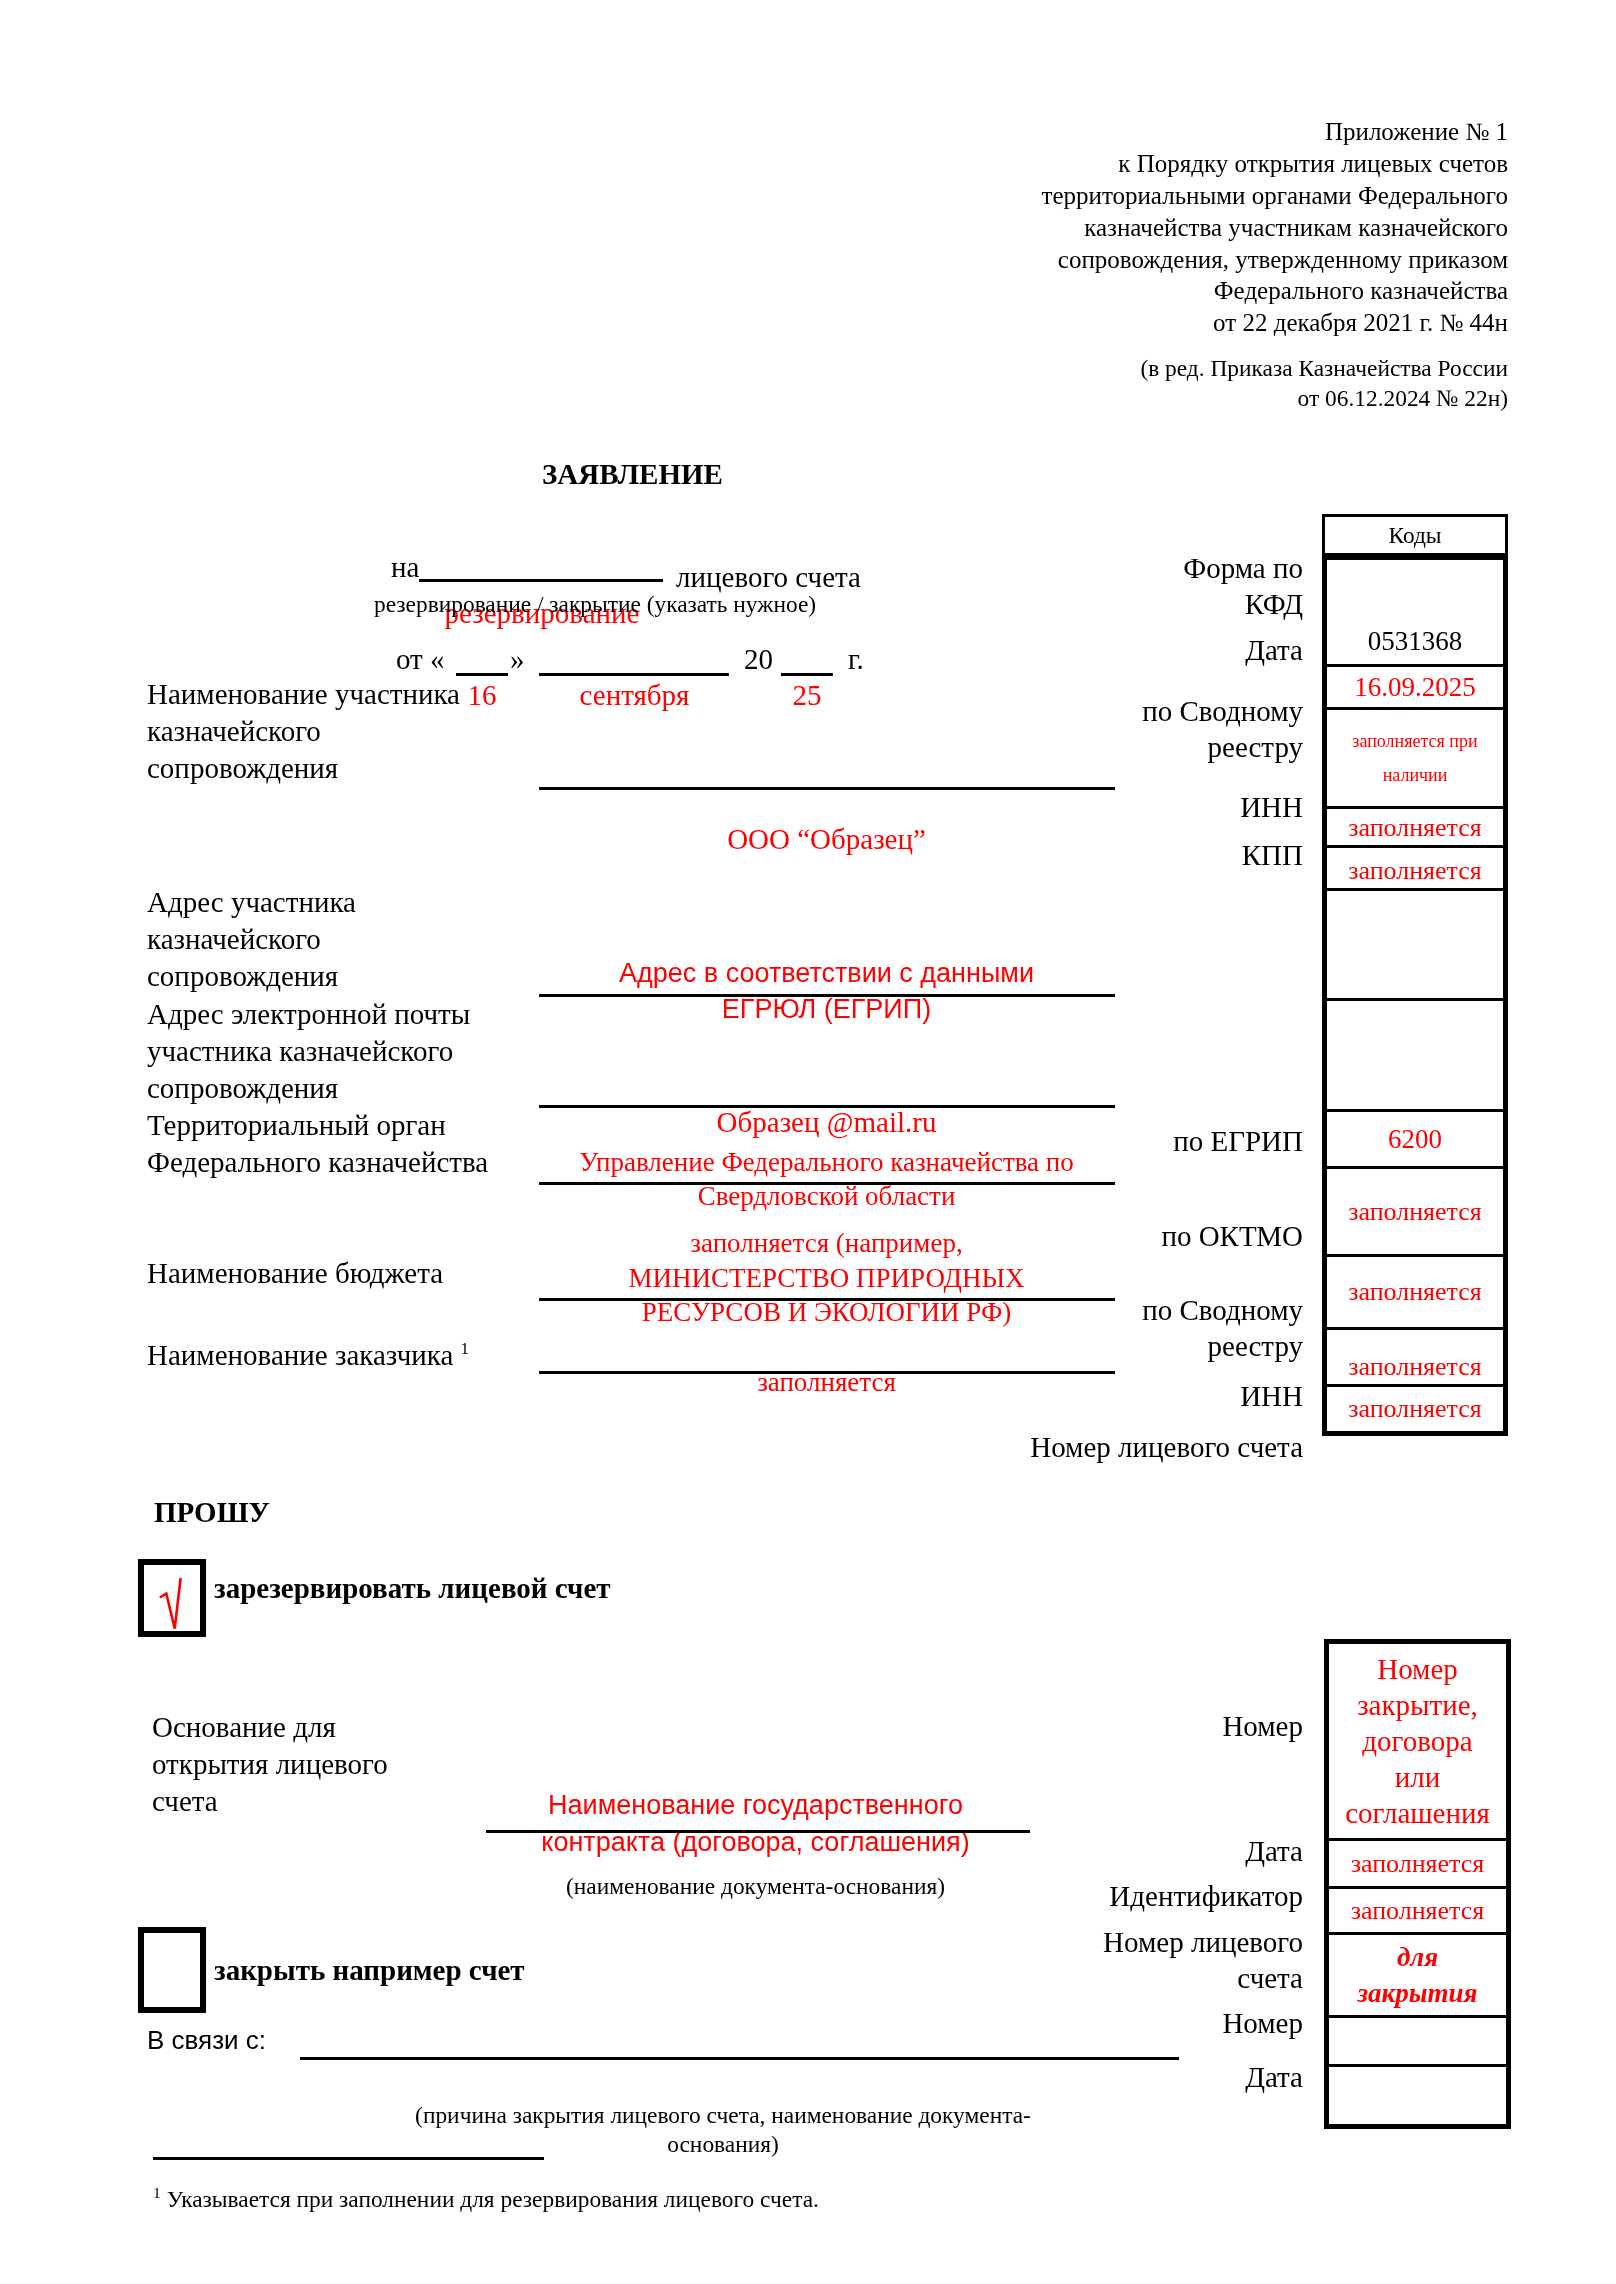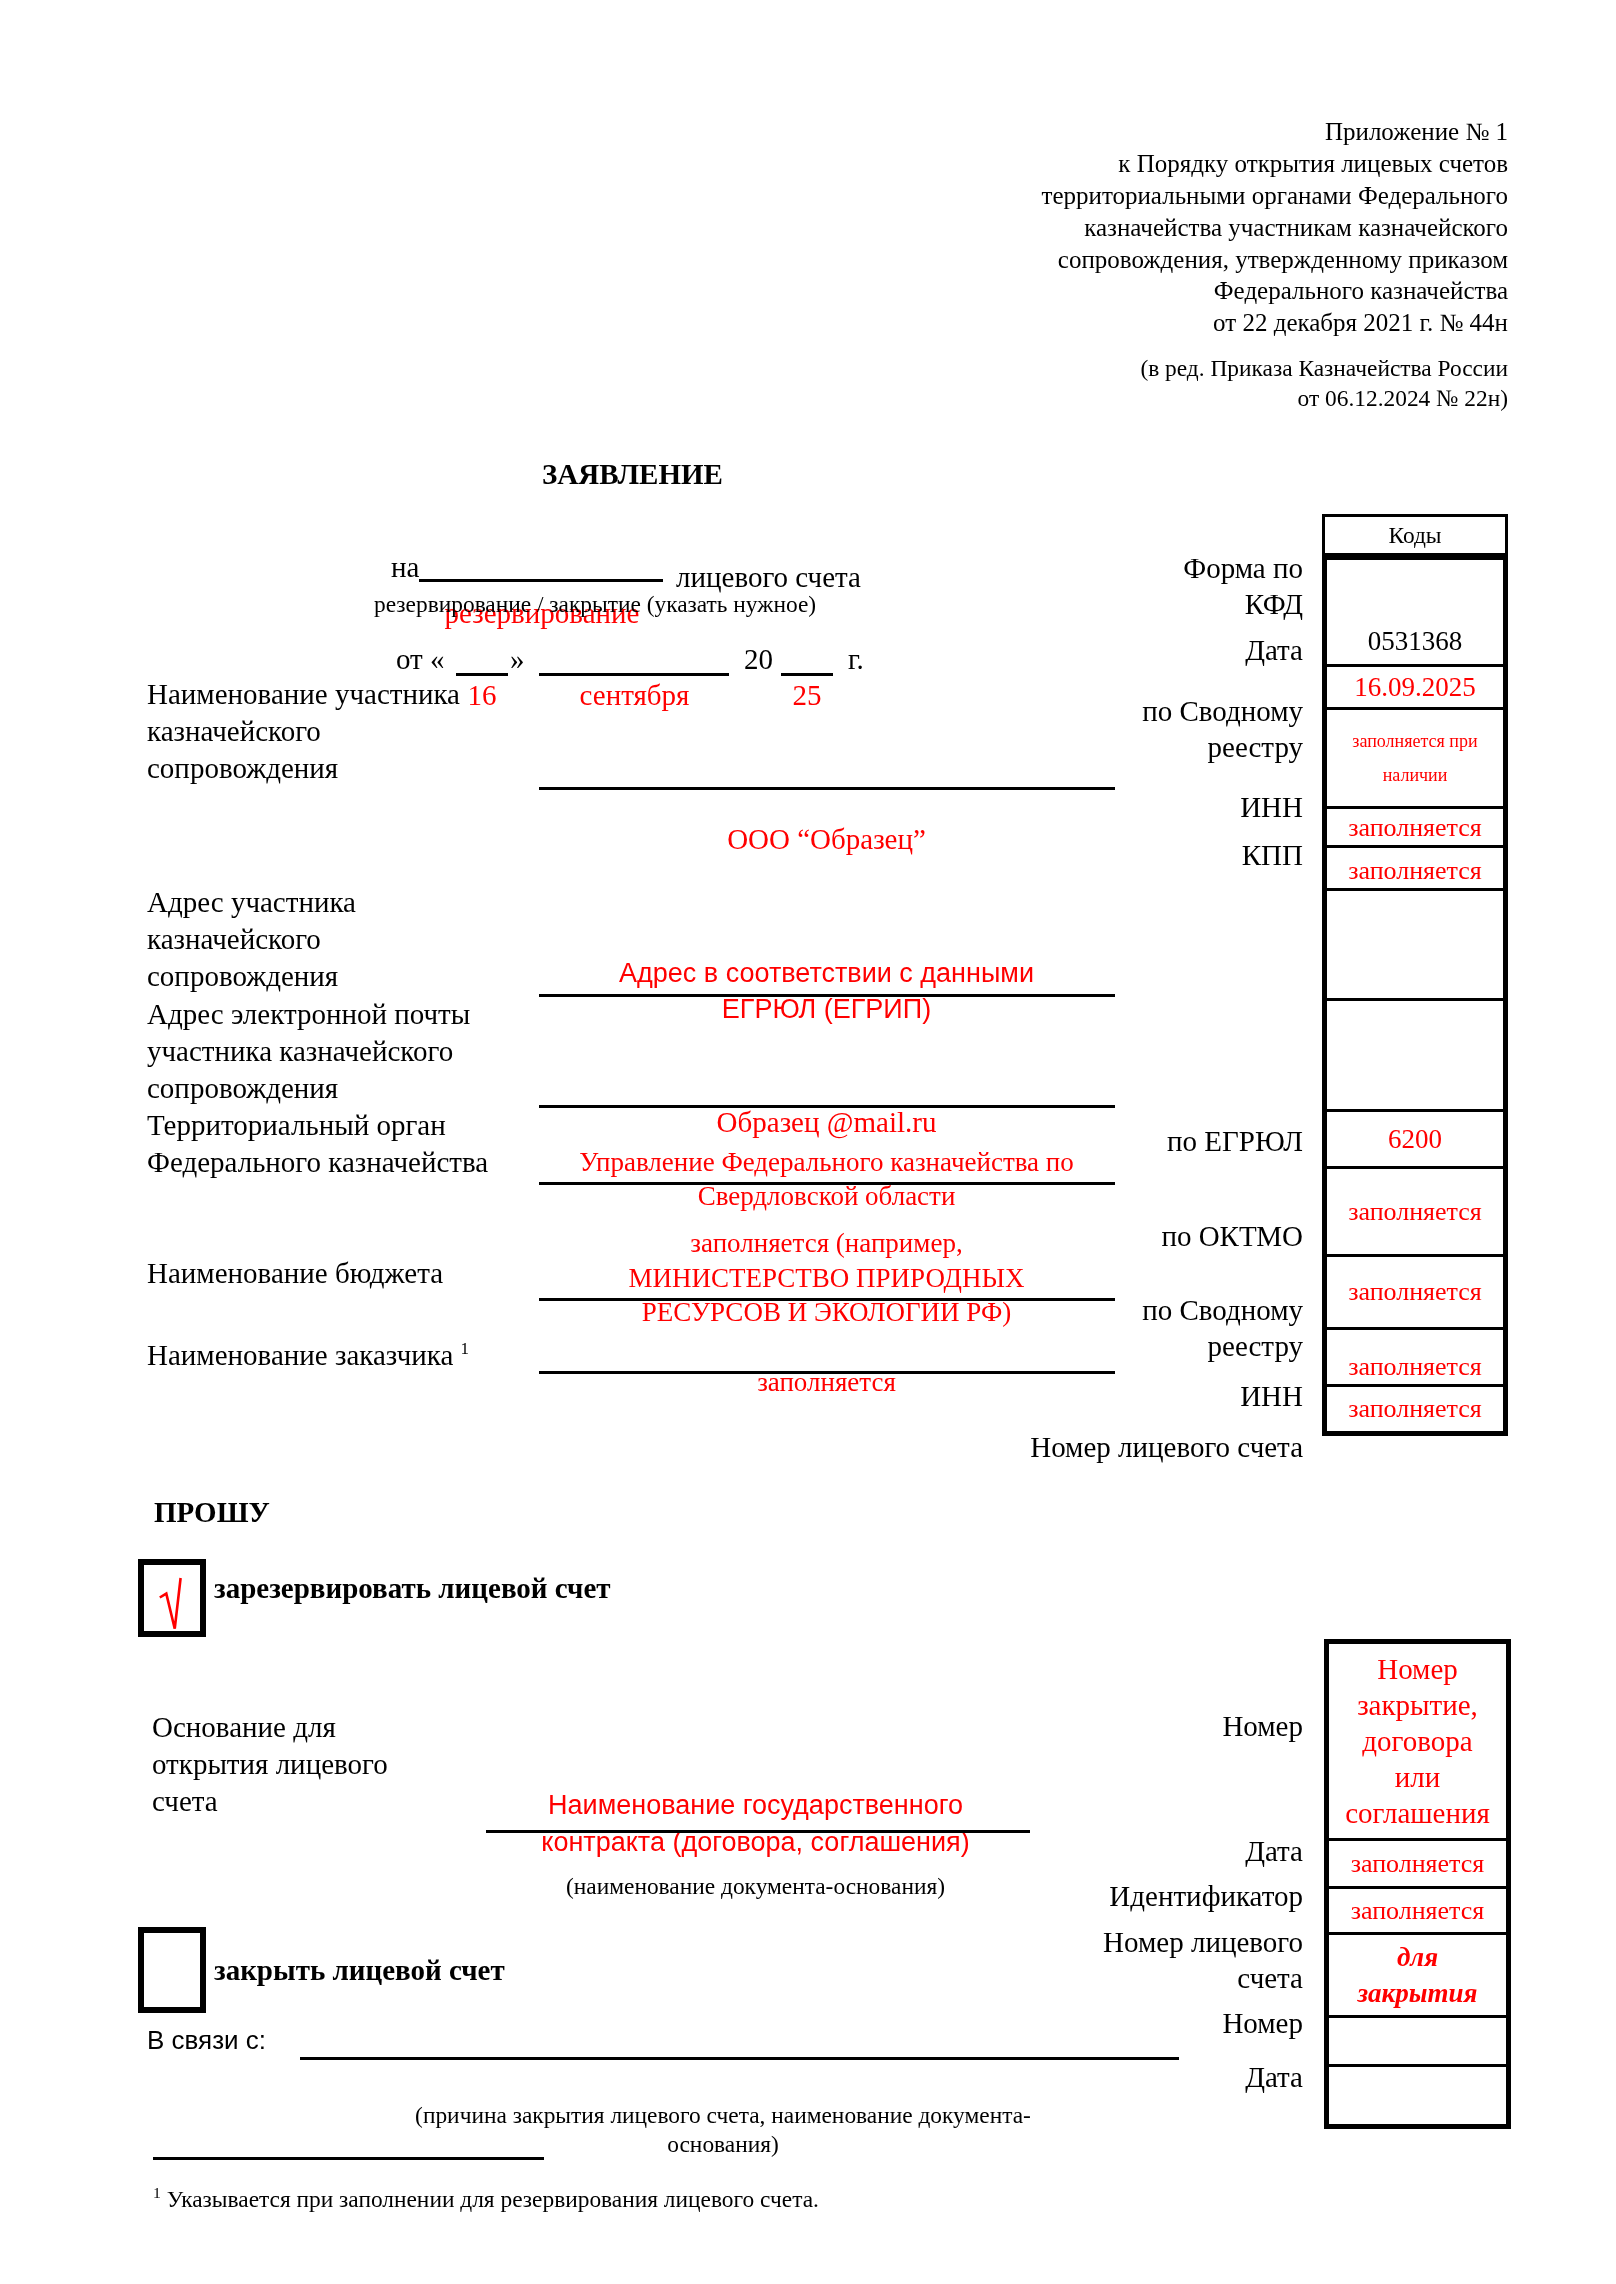--- a/index.html
+++ b/index.html
@@ -101,21 +101,21 @@
     <div>Форма по</div>
     <div>КФД</div>
   </div>
   <div class="lbl" style="right:314px;top:632px">Дата</div>
   <div class="lbl" style="right:314px;top:693px;line-height:36px">
     <div>по Сводному</div>
     <div>реестру</div>
   </div>
   <div class="lbl" style="right:314px;top:789px">ИНН</div>
   <div class="lbl" style="right:314px;top:837px">КПП</div>
-  <div class="lbl" style="right:314px;top:1123px">по ЕГРЮЛ</div>
+  <div class="lbl" style="right:314px;top:1123px">по ЕГРИП</div>
   <div class="lbl" style="right:314px;top:1218px">по ОКТМО</div>
   <div class="lbl" style="right:314px;top:1292px;line-height:36px">
     <div>по Сводному</div>
     <div>реестру</div>
   </div>
   <div class="lbl" style="right:314px;top:1378px">ИНН</div>
   <div class="lbl" style="right:314px;top:1429px">Номер лицевого счета</div>
 </div>
 
 <div class="codebox" style="top:508px;height:973px">
@@ -173,21 +173,21 @@
   <div class="cell red" style="top:247px;height:46px;font-size:26px">заполняется</div>
   <div class="cell red bold italic" style="top:293px;height:83px;flex-direction:column;font-size:27px;line-height:36px">
     <div>для</div>
     <div>закрытия</div>
   </div>
   <div class="cell" style="top:376px;height:49px"></div>
   <div class="cell last" style="top:425px;height:65px"></div>
 </div>
 
 <div class="checkbox" style="left:138px;top:1927px;width:68px;height:86px"></div>
-<div class="abs t bold" style="left:214px;top:1952px">закрыть лицевой счет</div>
+<div class="abs t bold" style="left:214px;top:1952px">закрыть например счет</div>
 
 <div class="abs t sans" style="left:147px;top:2022px;font-size:26px">В связи с:</div>
 <div class="abs t" style="left:300px;top:2018px;width:879px"></div>
 <div class="uline" style="left:300px;top:2057px;width:879px"></div>
 <div class="abs small center" style="left:339px;top:2065px;width:768px">(причина закрытия лицевого счета, наименование документа-</div>
 <div class="abs small center" style="left:339px;top:2094px;width:768px">основания)</div>
 
 <div class="abs" style="left:153px;top:2157px;width:391px;height:2.6px;background:#000"></div>
 <div class="abs small" style="left:153px;top:2178px;white-space:nowrap"><sup style="font-size:15.6px">1</sup> <span>Указывается при заполнении для резервирования лицевого счета.</span></div>
 

